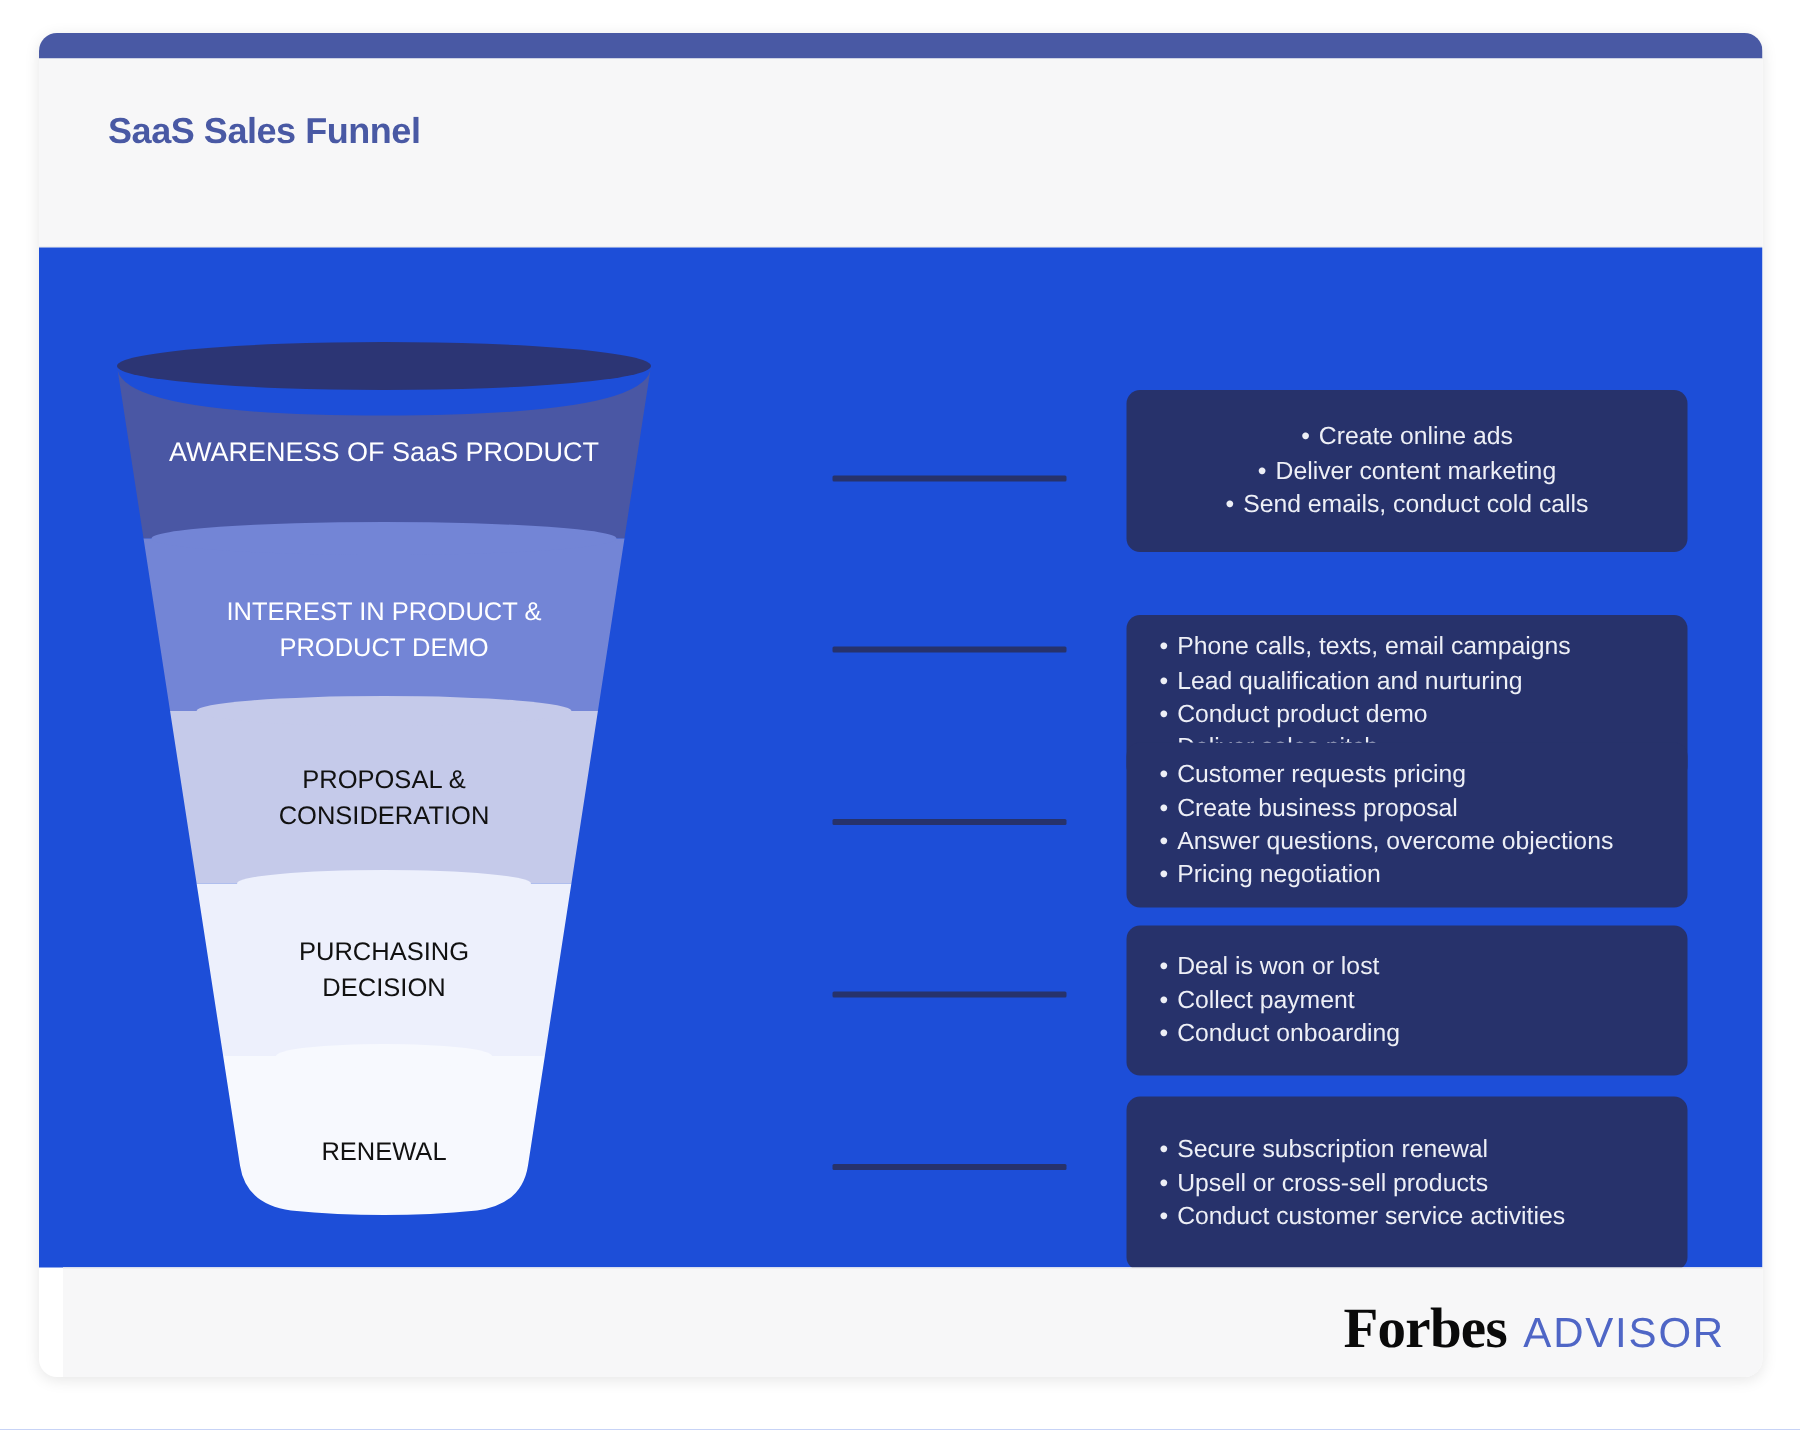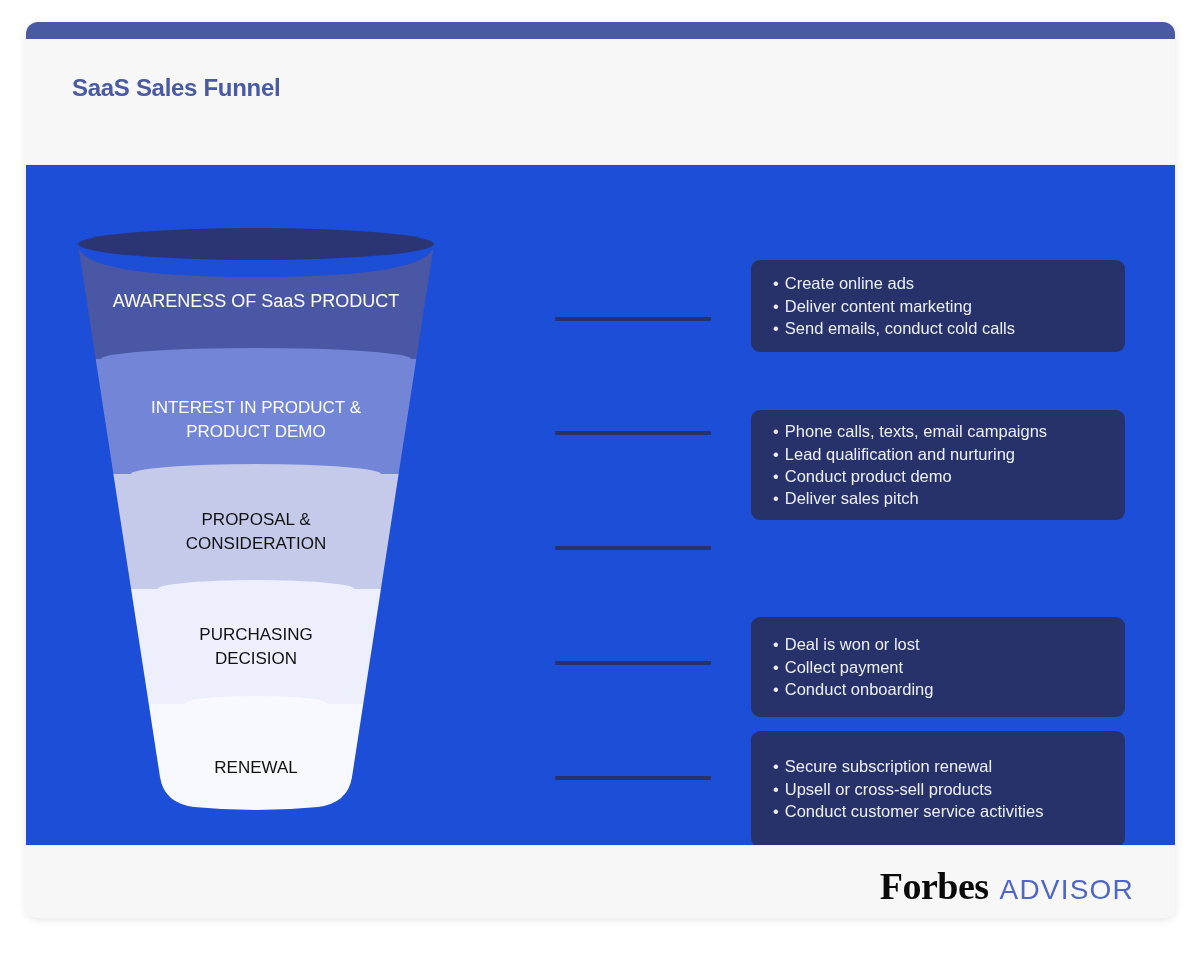--- a/index.html
+++ b/index.html
@@ -88,41 +88,41 @@
     position: absolute;
     left: 725px;
     width: 374px;
     background: #27326B;
     border-radius: 9px;
     padding: 14px 22px;
     display: flex;
     flex-direction: column;
     justify-content: center;
   }
-  .ic-1 { top: 95px;  height: 92px; }
+  .ic-1 { top: 95px;  height: 108px; align-items: center; }
   .ic-2 { top: 205px; height: 110px; margin-top: 40px; }
   .ic-3 { top: 330px; height: 110px; }
   .ic-4 { top: 452px; height: 100px; }
   .ic-5 { top: 566px; height: 116px; }
 
   .bullet {
     color: #EDEFF6;
     font-size: 16.5px;
     line-height: 1.36;
     white-space: nowrap;
   }
   .bullet::before {
     content: "\2022";
     margin-right: 6px;
   }
 
   
   #footer {
     position: absolute;
-    left: 0; top: 823px;
+    left: 16px; top: 823px;
     width: 100%;
     height: 73px;
     background: #F7F7F8;
     border-top: 1px solid #EEEEEF;
   }
 
   #logo {
     position: absolute;
     right: 41px;
     top: 18px;
@@ -210,20 +210,26 @@
       <div class="bullet">Send emails, conduct cold calls</div>
     </div>
 
     <div class="info-card ic-2">
       <div class="bullet">Phone calls, texts, email campaigns</div>
       <div class="bullet">Lead qualification and nurturing</div>
       <div class="bullet">Conduct product demo</div>
       <div class="bullet">Deliver sales pitch</div>
     </div>
 
+    <div class="info-card ic-3">
+      <div class="bullet">Customer requests pricing</div>
+      <div class="bullet">Create business proposal</div>
+      <div class="bullet">Answer questions, overcome objections</div>
+      <div class="bullet">Pricing negotiation</div>
+    </div>
 
     <div class="info-card ic-4">
       <div class="bullet">Deal is won or lost</div>
       <div class="bullet">Collect payment</div>
       <div class="bullet">Conduct onboarding</div>
     </div>
 
     <div class="info-card ic-5">
       <div class="bullet">Secure subscription renewal</div>
       <div class="bullet">Upsell or cross-sell products</div>

